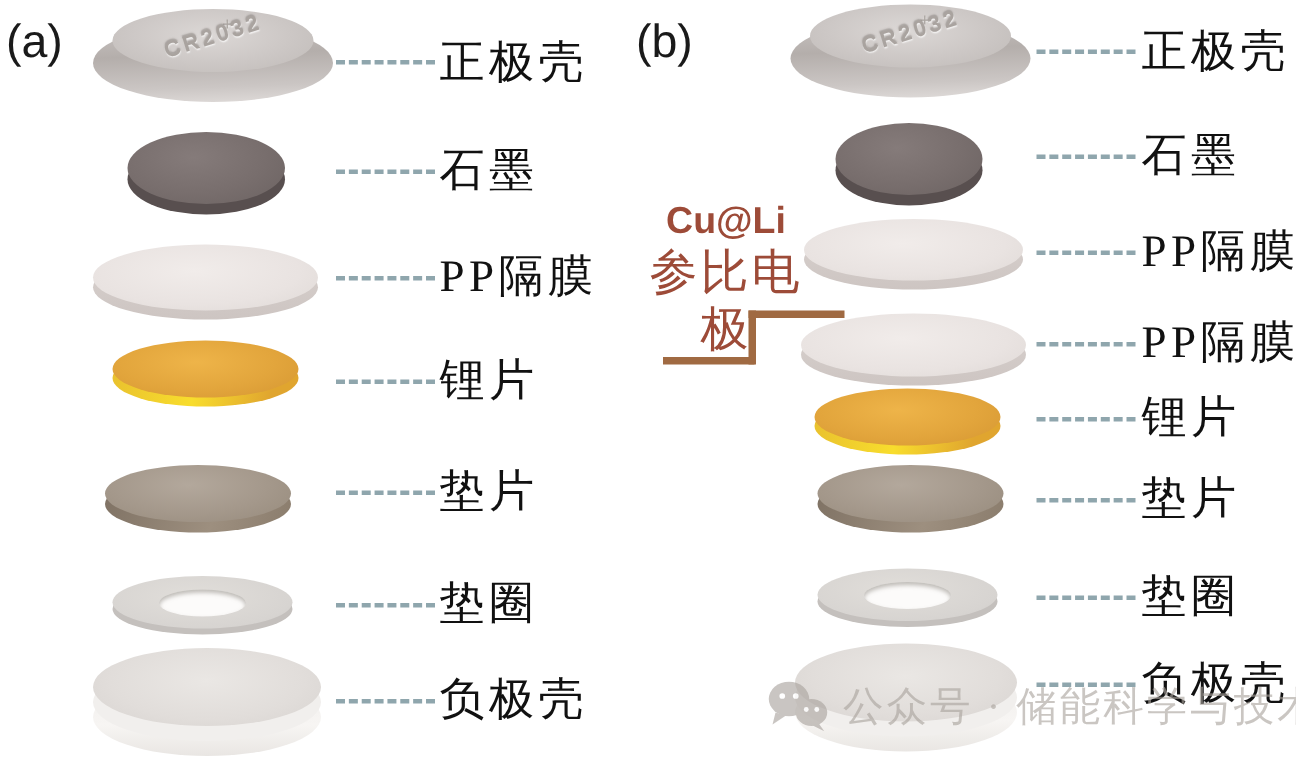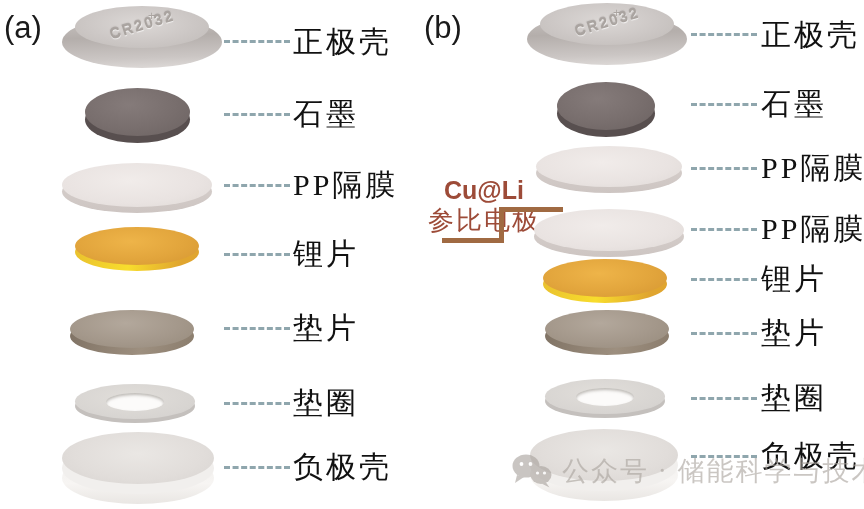--- a/index.html
+++ b/index.html
@@ -104,22 +104,22 @@
   .anode .base { left:0; top:20px; width:152px; height:52px;
     background:linear-gradient(to bottom,#efedeb,#f7f5f3 60%,#e9e6e3); }
   .anode .mid  { left:0; top:10px; width:152px; height:52px; background:#f1efed; }
   .anode .face {
     left:0; top:0; width:152px; height:52px;
     background:radial-gradient(ellipse at 50% 42%,#eae7e4 0%,#e1ddda 60%,#d7d3d0 100%);
   }
 
   
   .ref-annot { position:absolute; left:418px; top:134px; width:132px; text-align:center; color:#9d4b38; }
-  .ref-annot .l1 { font-family:"Liberation Sans","DejaVu Sans",sans-serif; font-weight:600; font-size:25px; line-height:1.1;margin-top:43px; }
-  .ref-annot .l2 { font-size:26px; line-height:1.2; letter-spacing:2px; }
+  .ref-annot .l1 { font-family:"Liberation Sans","DejaVu Sans",sans-serif; font-weight:600; font-size:25px; line-height:1.1; }
+  .ref-annot .l2 { font-size:32px; line-height:1.2; letter-spacing:2px; }
   .ref-seg { position:absolute; background:#a06a42; }
 
   
   .watermark { position:absolute; left:512px; top:453px; height:36px;
     display:flex; align-items:center; opacity:.62; }
   .watermark svg { display:block; }
   .watermark .wm-text {
     font-size:27px; color:#aaa49e; letter-spacing:2px; margin-left:10px; white-space:nowrap;
   }
 </style>

